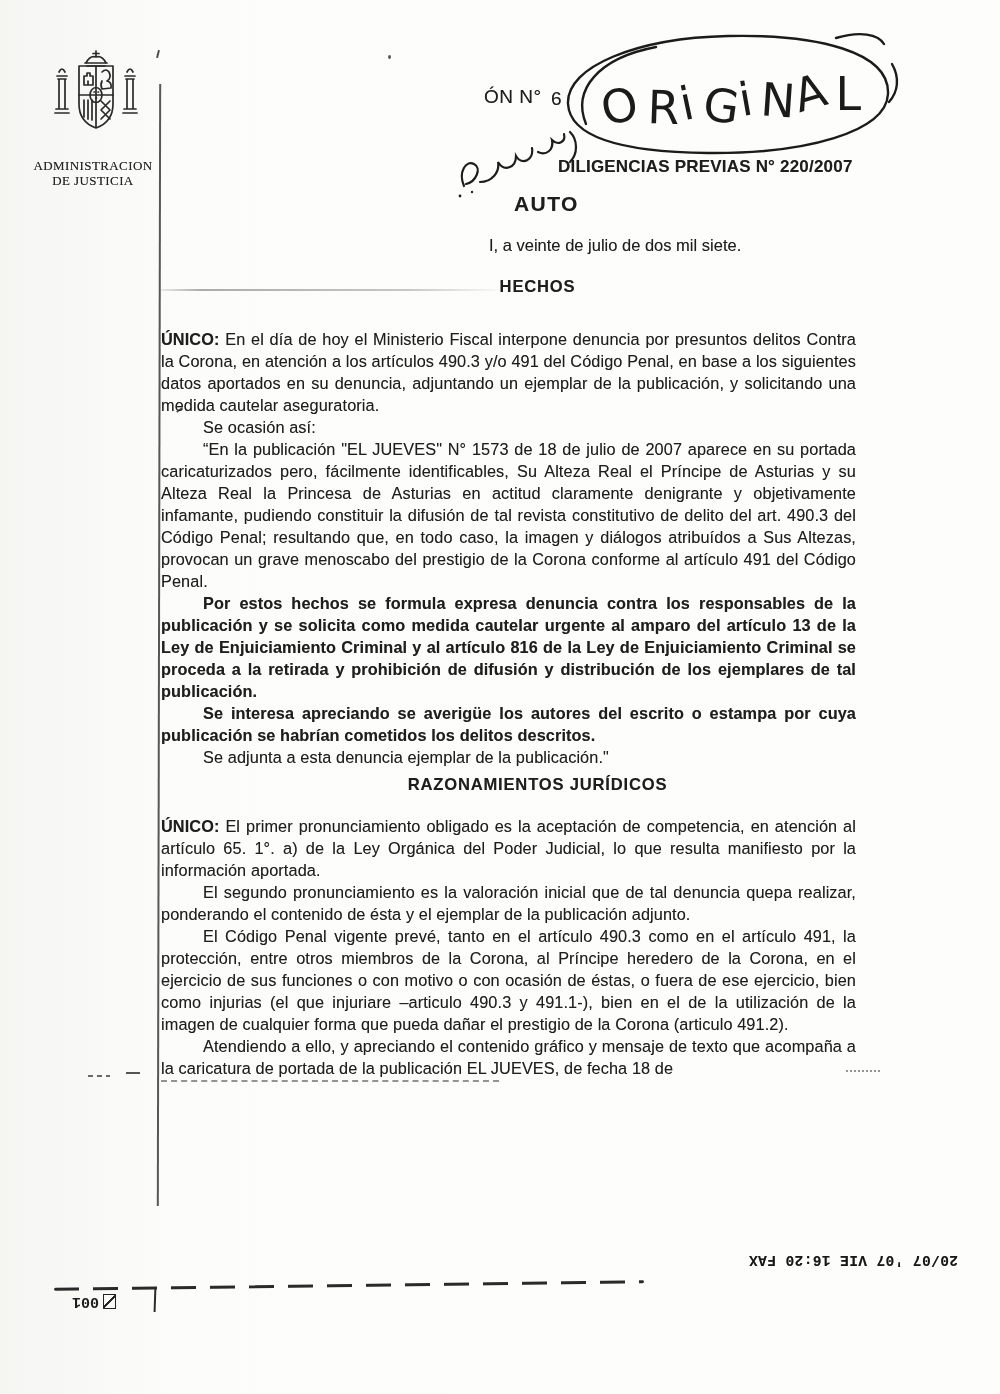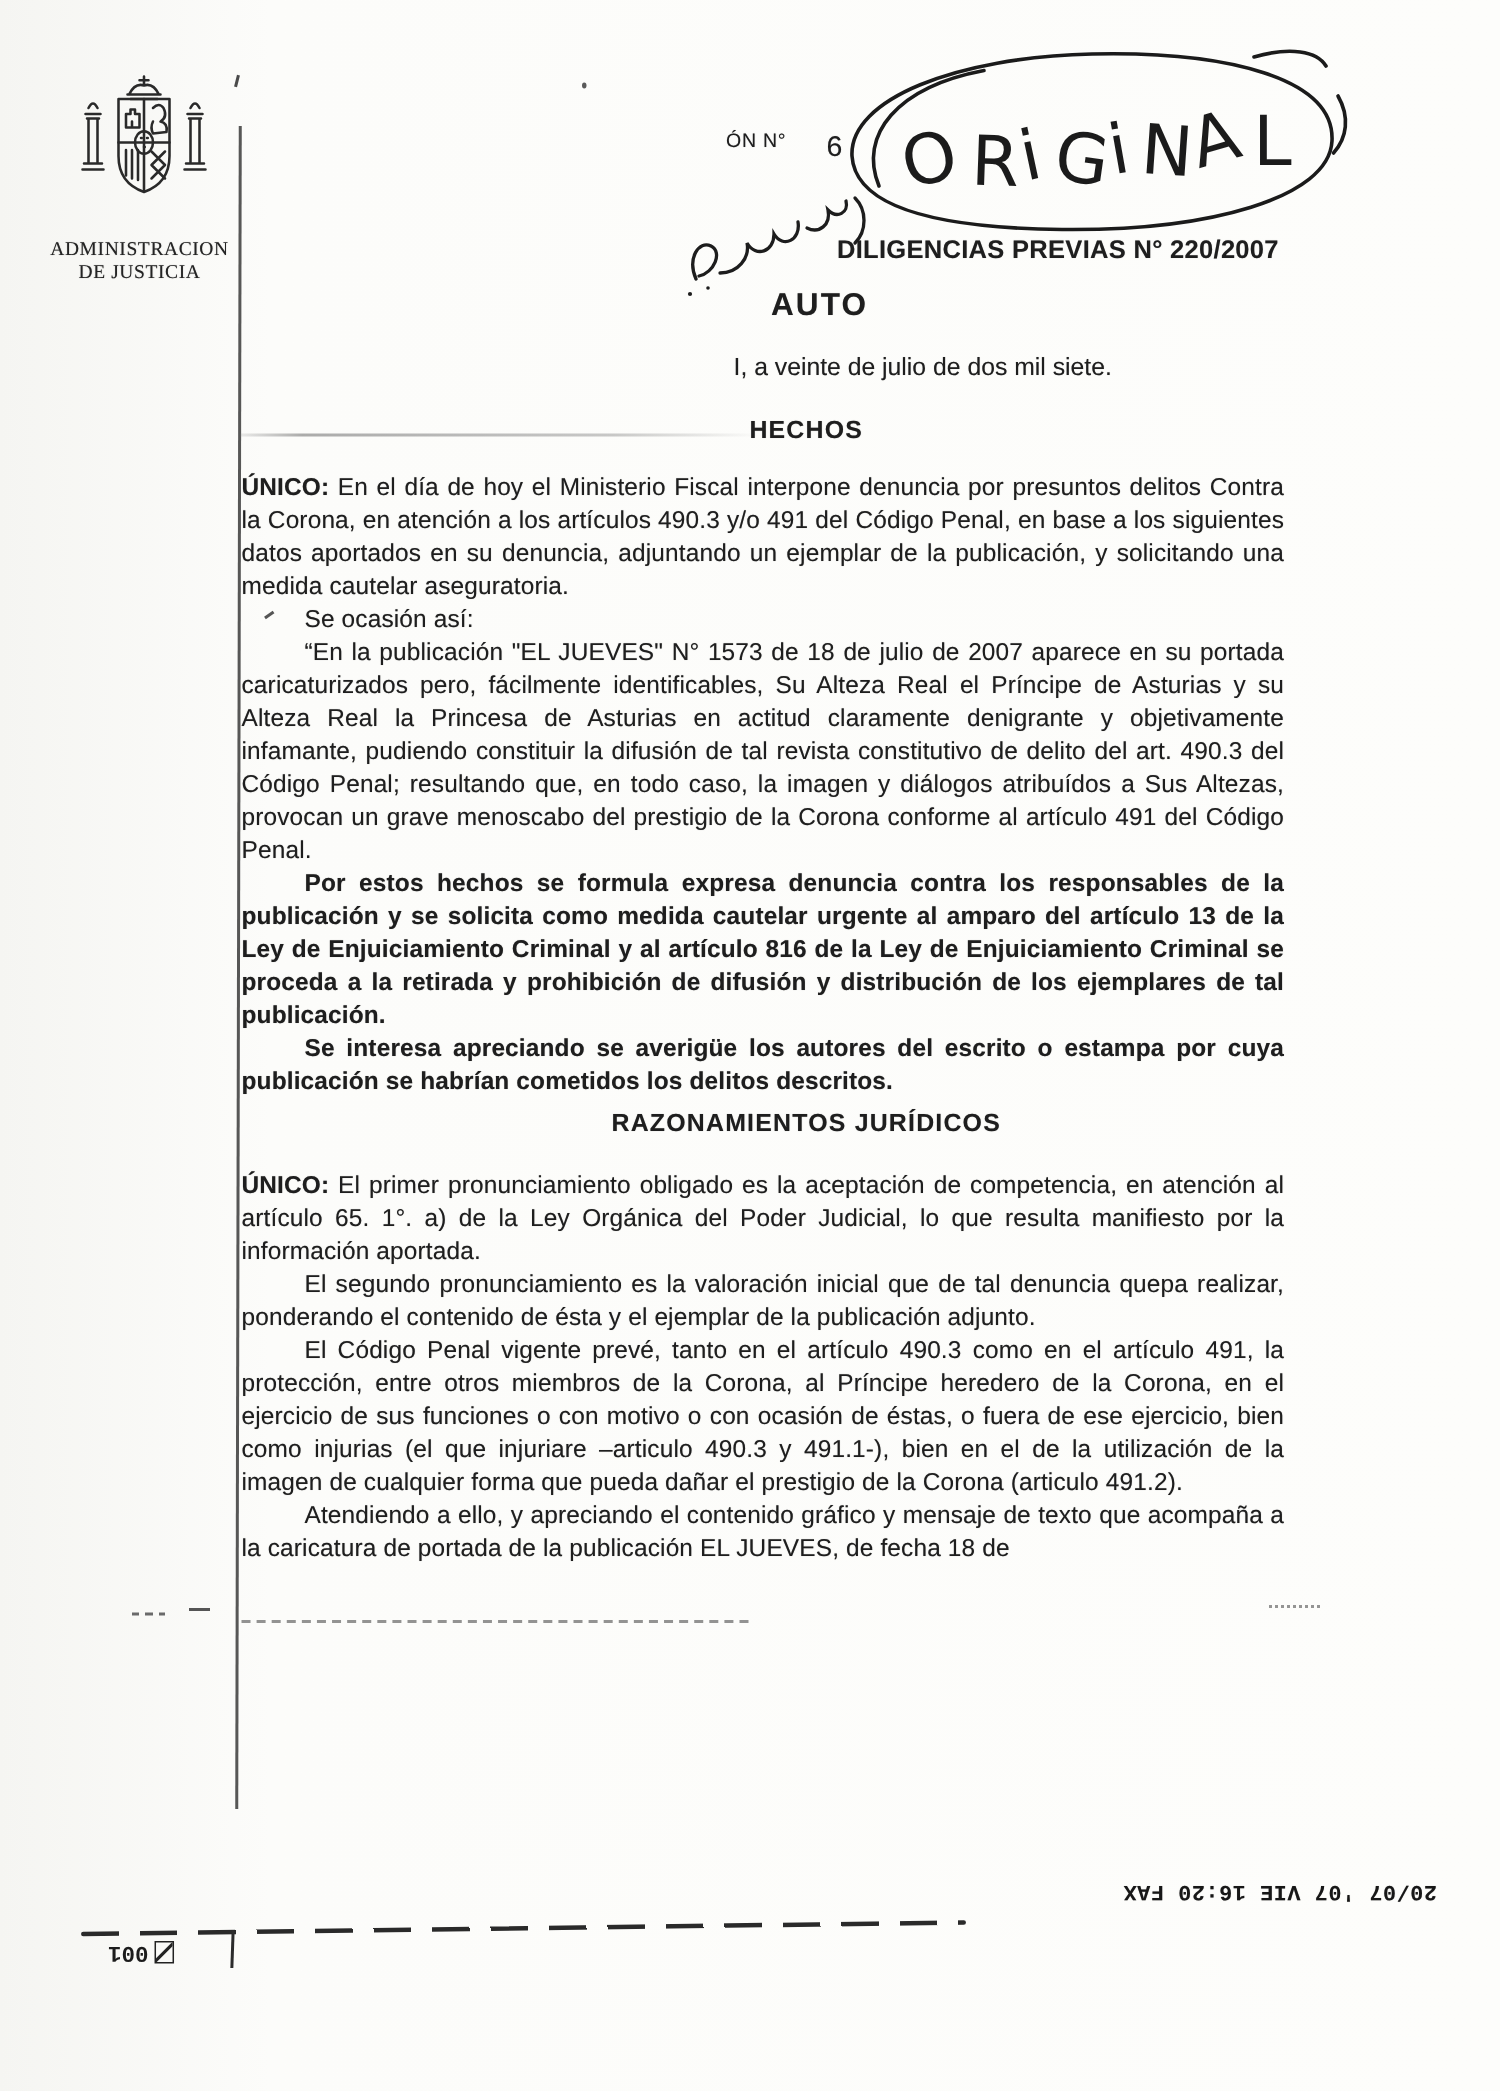--- a/index.html
+++ b/index.html
@@ -23,21 +23,21 @@
     text-shadow:0 0 .6px rgba(40,40,40,.5);
   }
   .vrule{
     position:absolute;left:158px;top:84px;width:1.7px;height:1122px;
     background:#3a3a3a;opacity:.85;transform:rotate(.12deg);
   }
   .speck-a{position:absolute;left:157px;top:50px;width:2px;height:8px;background:#4a4a4a;transform:rotate(14deg);}
   .speck-b{position:absolute;left:388px;top:55px;width:3px;height:4px;background:#5a5a5a;border-radius:50%;}
   .ref{
     position:absolute;left:484px;top:86px;
-    font-size:13px;font-weight:500;letter-spacing:.5px;
+    font-size:19px;font-weight:500;letter-spacing:.5px;
     text-shadow:0 0 .5px rgba(30,30,30,.45);
   }
   .ref-digit{
     position:absolute;left:551px;top:88px;
     font-size:19px;font-weight:500;
     text-shadow:0 0 .5px rgba(30,30,30,.45);
   }
   .oval-stamp{position:absolute;left:538px;top:26px;}
   .scribble{position:absolute;left:450px;top:126px;}
   .case-title{
@@ -63,21 +63,21 @@
   .body-block{
     position:absolute;left:161px;top:276px;width:695px;
     font-size:16.3px;line-height:22px;
     text-align:justify;letter-spacing:.1px;
     text-shadow:0 0 .55px rgba(30,30,30,.42);
   }
   .section-heading{
     text-align:center;padding-left:58px;
     font-weight:600;font-size:16.6px;letter-spacing:.8px;
   }
-  .section-heading.first{margin-bottom:16px;}
+  .section-heading.first{margin-bottom:30px;}
   .section-heading.second{margin-top:6px;margin-bottom:19px;font-weight:700;}
   .para{margin:0;}
   .para.indent{text-indent:42px;}
   .para.bold{font-weight:700;}
   .lead{font-weight:700;}
   
   .tick-mark{position:absolute;left:176px;top:409px;width:7px;height:2px;background:#555;transform:rotate(-35deg);}
   
   .margin-dash-a{position:absolute;left:88px;top:1075px;width:22px;height:2px;background:repeating-linear-gradient(90deg,#6a6a6a 0 5px,transparent 5px 9px);}
   .margin-dash-b{position:absolute;left:126px;top:1072px;width:14px;height:2.2px;background:#555;}
@@ -190,20 +190,21 @@
 
         <p class="para indent"><span>Se ocasión así:</span></p>
 
         <p class="para indent"><span>“En la publicación "EL JUEVES" N° 1573 de 18 de julio de 2007 aparece en su portada caricaturizados pero, fácilmente identificables, Su Alteza Real el Príncipe de Asturias y su Alteza Real la Princesa de Asturias en actitud claramente denigrante y objetivamente infamante, pudiendo constituir la difusión de tal revista constitutivo de delito del art. 490.3 del Código Penal; resultando que, en todo caso, la imagen y diálogos atribuídos a Sus Altezas, provocan un grave menoscabo del prestigio de la Corona conforme al artículo 491 del Código Penal.</span></p>
 
 
         <p class="para bold indent"><span>Por estos hechos se formula expresa denuncia contra los responsables de la publicación y se solicita como medida cautelar urgente al amparo del artículo 13 de la Ley de Enjuiciamiento Criminal y al artículo 816 de la Ley de Enjuiciamiento Criminal se proceda a la retirada y prohibición de difusión y distribución de los ejemplares de tal publicación.</span></p>
 
         <p class="para bold indent"><span>Se interesa apreciando se averigüe los autores del escrito o estampa por cuya publicación se habrían cometidos los delitos descritos.</span></p>
 
+        <p class="para indent"><span>Se adjunta a esta denuncia ejemplar de la publicación."</span></p>
       </div>
 
     <div class="section-heading second">RAZONAMIENTOS JURÍDICOS</div>
 
     <div>
 
         <p class="para"><span class="lead">ÚNICO: </span><span>El primer pronunciamiento obligado es la aceptación de competencia, en atención al artículo 65. 1°. a) de la Ley Orgánica del Poder Judicial, lo que resulta manifiesto por la información aportada.</span></p>
 
         <p class="para indent"><span>El segundo pronunciamiento es la valoración inicial que de tal denuncia quepa realizar, ponderando el contenido de ésta y el ejemplar de la publicación adjunto.</span></p>
 

